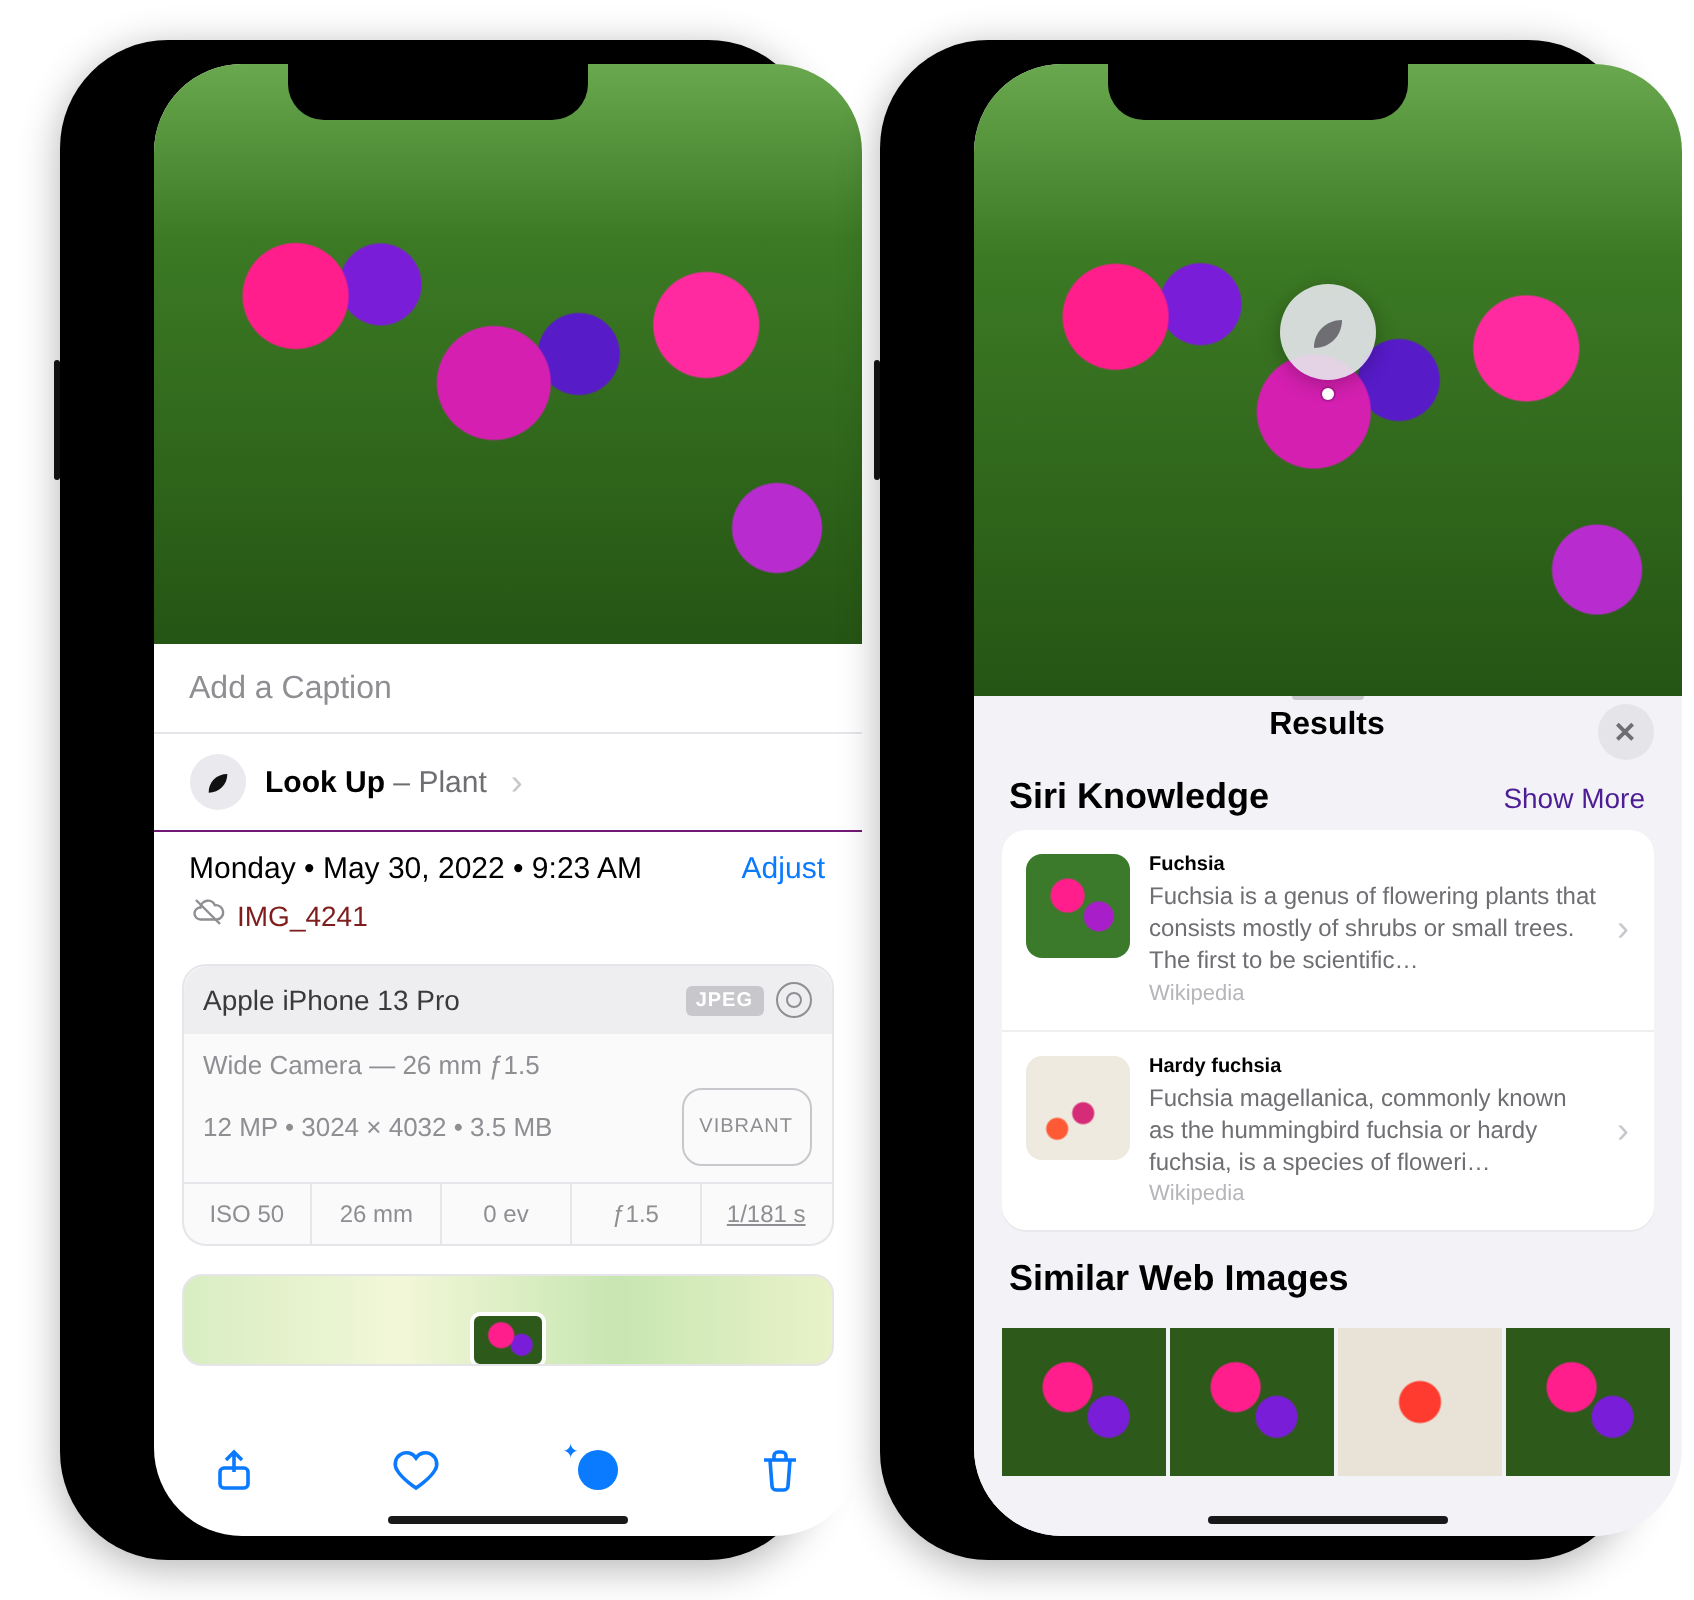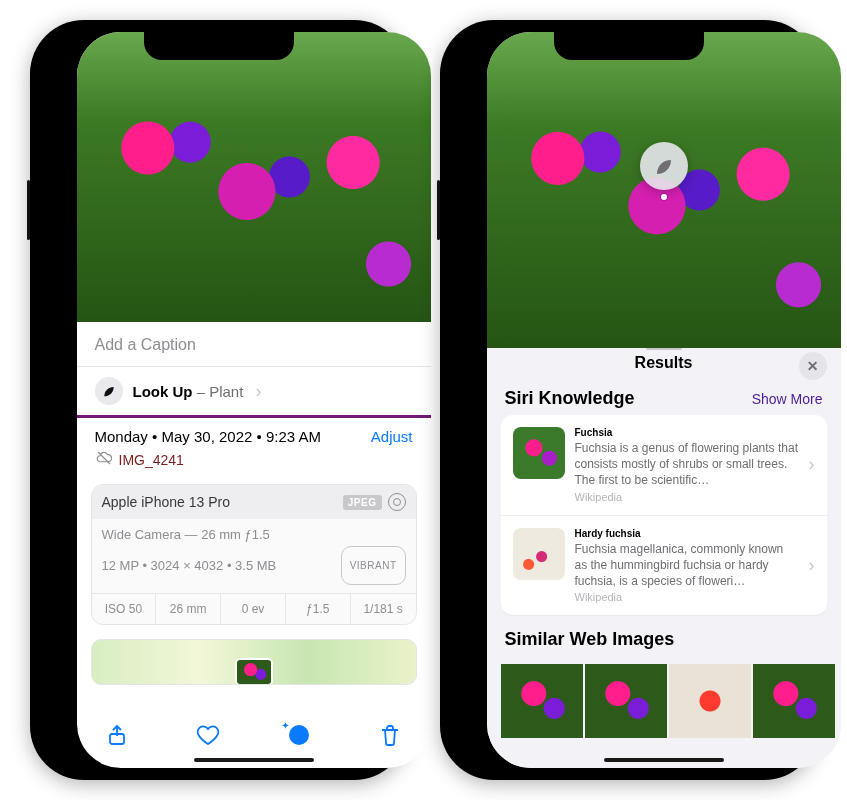--- a/index.html
+++ b/index.html
@@ -80,21 +80,21 @@
   
   .caption-row {
     padding: 14px 18px 12px;
     color:#8e8e93; font-size:16px;
     border-bottom:1px solid #e5e5ea;
   }
   .lookup-row {
     padding: 10px 18px;
     display:flex; align-items:center; gap:10px;
     font-size:15px;
-    border-bottom:3px solid #701a75;
+    border-bottom:1px solid #701a75;
   }
   .leaf-chip {
     width:28px; height:28px; border-radius:14px;
     background:#e9e9ee; display:flex; align-items:center; justify-content:center;
   }
   .leaf-chip svg{width:16px;height:16px;fill:#111;}
   .lookup-label b { font-weight:600; }
   .lookup-label .thin { font-weight:400; color:#6e6e73; }
   .chev { color:#c7c7cc; font-size:18px; margin-left:2px;}
   .date-block { padding: 10px 18px 6px; }
@@ -131,21 +131,21 @@
     border:1px solid #c7c7cc; border-radius:10px; padding:13px 8px;
   }
   .meta-grid{
     display:grid; grid-template-columns:repeat(5,1fr);
     border-top:1px solid #e5e5ea;
   }
   .meta-grid div{
     padding:8px 4px; text-align:center; color:#8e8e93; font-size:12px;
     border-right:1px solid #e5e5ea;
   }
-  .meta-grid div:last-child{border-right:none;}
+  .meta-grid div:last-child{border-right:none;text-decoration:underline;}
 
   .map-strip{
     margin:6px 14px 0; height:46px; border:1px solid #e5e5ea; border-radius:10px;
     background: linear-gradient(90deg,#d8edc2,#f2f7d8,#c8e6b1,#e9f2c9);
     position:relative; overflow:hidden;
   }
   .map-thumb{
     position:absolute; left:50%; bottom:-2px; transform:translateX(-50%);
     width:38px; height:28px; border-radius:5px;
     background:

